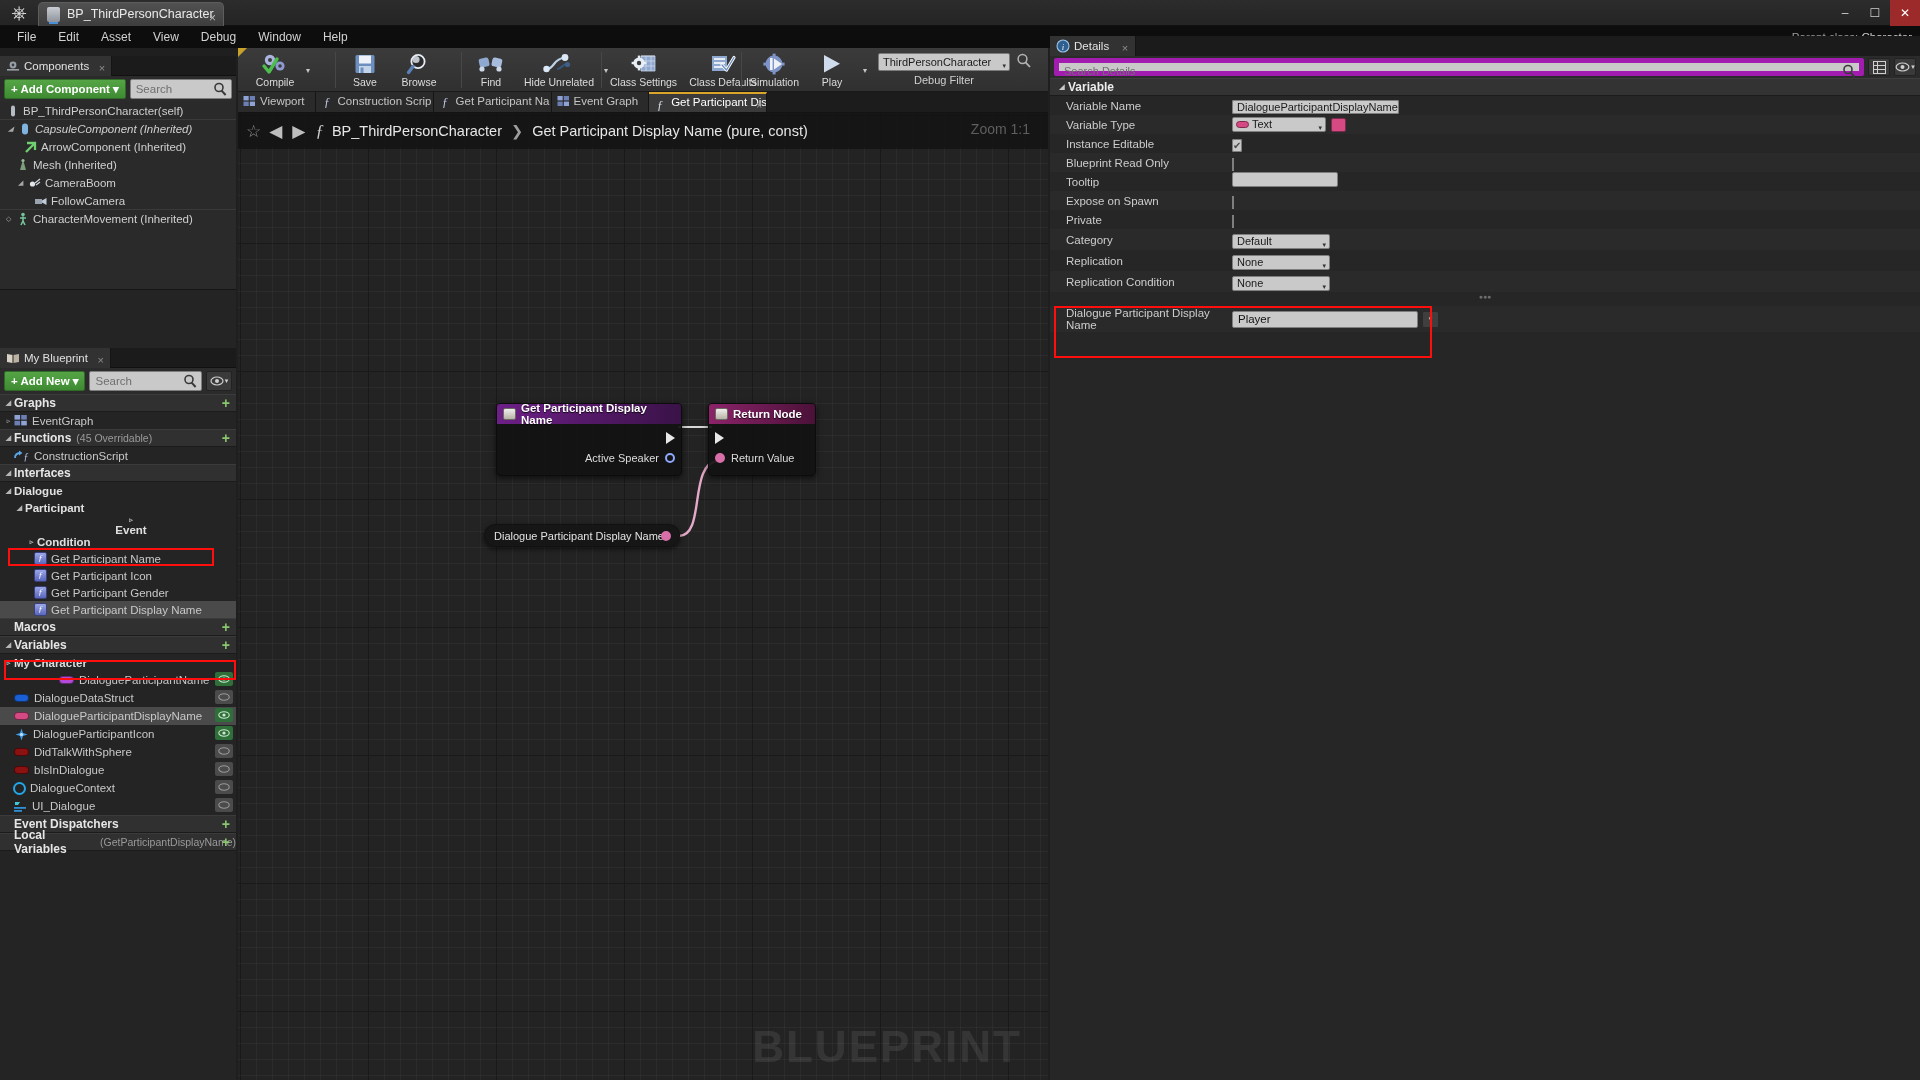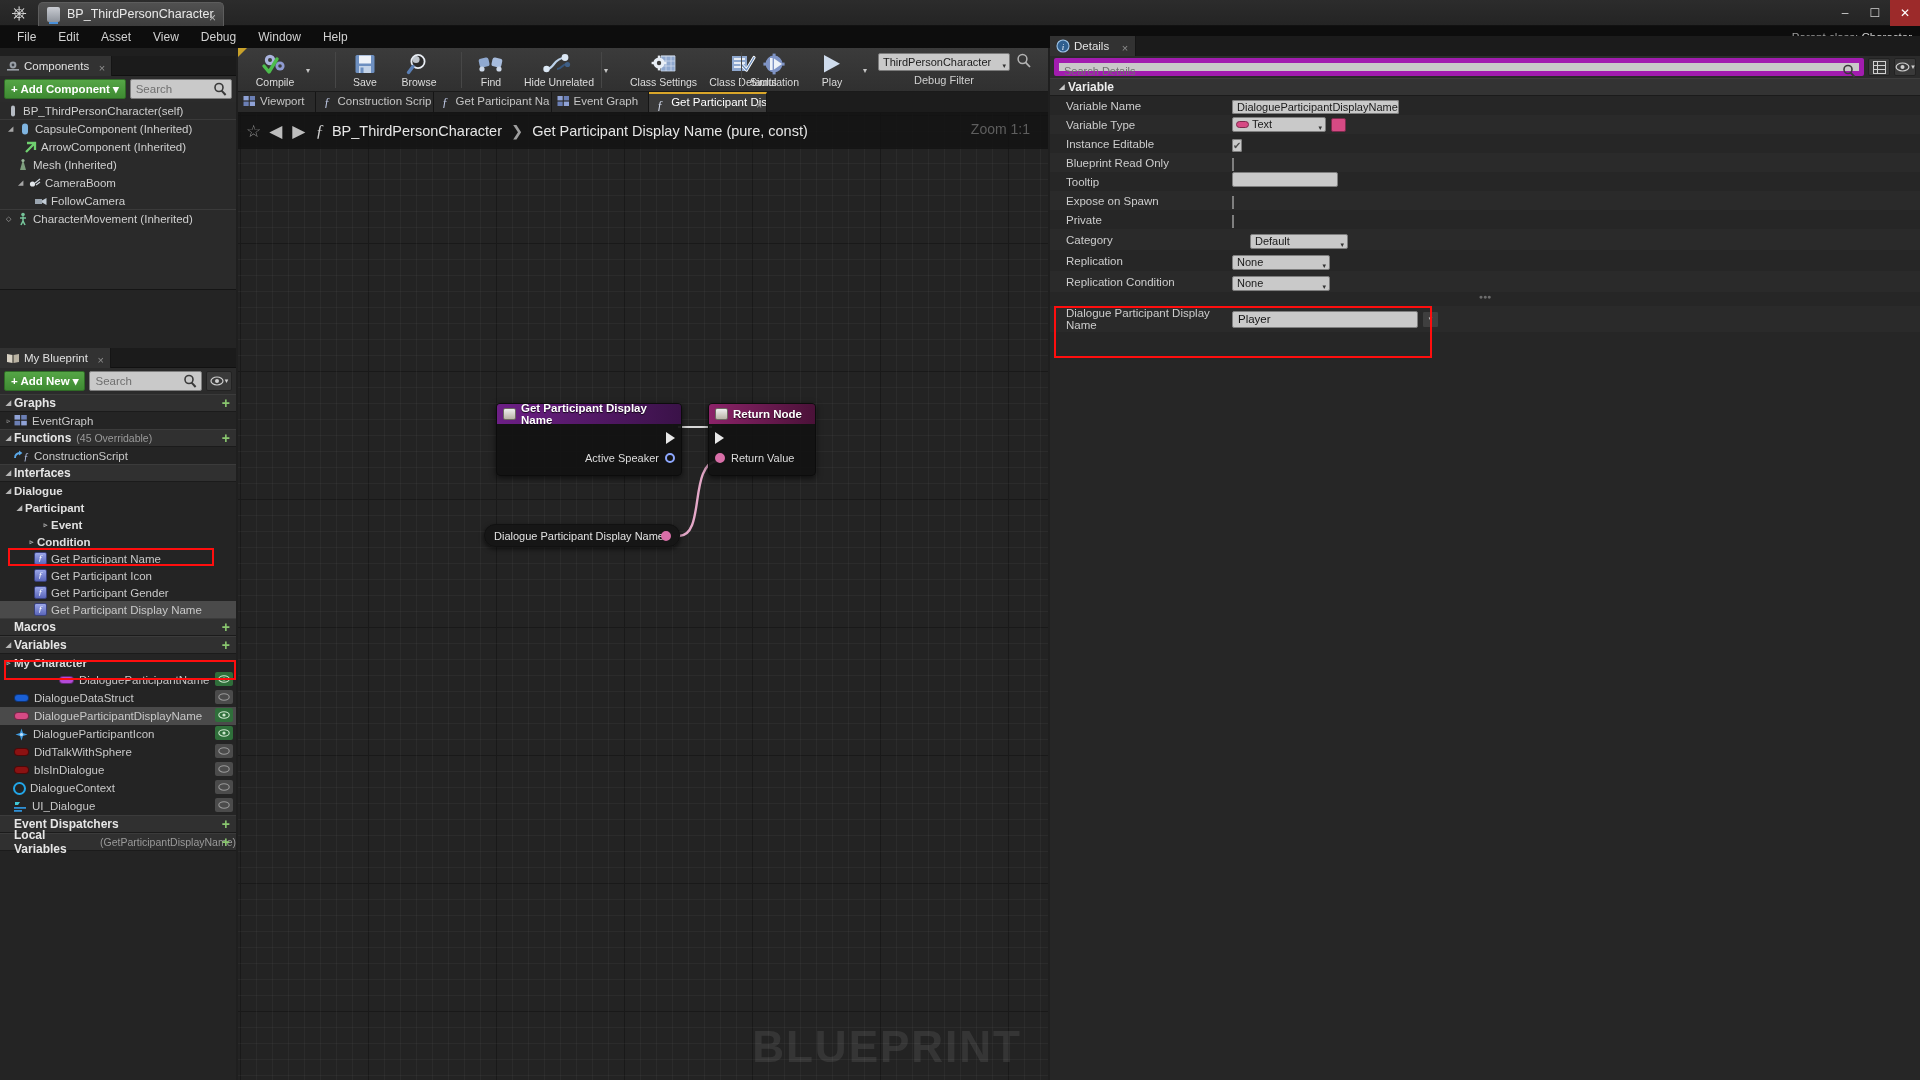--- a/index.html
+++ b/index.html
@@ -307,21 +307,21 @@
     <div class="complist">
       <div class="crow sep" style="padding-left:6px;">
         <span class="cicon">
           <svg width="14" height="14" viewBox="0 0 14 14">
               <rect x="5" y="1.5" width="4" height="11" rx="2" fill="#b6bcc4"></rect>
             </svg>
         </span>
         <span>BP_ThirdPersonCharacter(self)</span>
       </div>
 
-      <div class="crow" style="padding-left:8px;">
+      <div class="crow" style="padding-left:8px;font-style:italic;">
         <span class="arw">◢</span>
         <span class="cicon">
           <svg width="14" height="14" viewBox="0 0 14 14">
               <rect x="4" y="1.5" width="6" height="11" rx="3" fill="#7fb4e0"></rect>
             </svg>
         </span>
         <span>CapsuleComponent (Inherited)</span>
       </div>
 
       <div class="crow" style="padding-left:24px;">
@@ -455,21 +455,21 @@
       </div>
 
       <div class="treerow" style="padding-left:3px;font-weight:bold;color:#e0e0e0;">
         <span class="tri">◢</span>
         <span>Dialogue</span>
       </div>
       <div class="treerow" style="padding-left:14px;font-weight:bold;color:#e0e0e0;">
         <span class="tri">◢</span>
         <span>Participant</span>
       </div>
-      <div class="treerow" style="padding-left:40px;font-weight:bold;color:#e0e0e0;">
+      <div class="treerow" style="padding-left:26px;font-weight:bold;color:#e0e0e0;flex-direction:column;">
         <span class="tri">▹</span>
         <span>Event</span>
       </div>
       <div class="treerow" style="padding-left:26px;font-weight:bold;color:#e0e0e0;">
         <span class="tri">▹</span>
         <span>Condition</span>
       </div>
       <div class="treerow" style="padding-left:34px;">
         <span class="fico">ƒ</span>
         <span>Get Participant Name</span>
@@ -672,21 +672,21 @@
             <circle cx="23" cy="4.5" r="3.4" fill="#dce8f5"></circle>
             <circle cx="25.5" cy="11.5" r="2.6" fill="#3f5f86"></circle>
           </svg>
         </span>
         <span class="lb">Hide Unrelated</span>
       </div>
       <span class="caret">▾</span>
     </div>
     <div class="tbsep" style="position:absolute;left:360px;top:0;"></div>
 
-    <div class="tbgroup" style="left:386px;">
+    <div class="tbgroup" style="left:366px;">
       <div class="tbbtn">
         <span class="gl">
           <svg width="28" height="22" viewBox="0 0 28 22">
             <path d="M11 3 L25 3 L25 18 L11 18 Z" fill="#8fa8cf" stroke="#c6d4e6" stroke-width="0.8"></path>
             <path d="M11 3 L25 3 M11 8 L25 8 M11 13 L25 13 M16 3 L16 18 M21 3 L21 18" stroke="#d6e0ee" stroke-width="0.7"></path>
             <circle cx="9" cy="10" r="5.6" fill="#e8eef6"></circle>
               <circle cx="9" cy="10" r="2.2" fill="#3b3b3b"></circle>
             <g fill="#e8eef6">
                 <rect x="7.8" y="2.6" width="2.4" height="3.4"></rect>
                 <rect x="7.8" y="14" width="2.4" height="3.4"></rect>
@@ -960,21 +960,21 @@
       </span>
     </div>
 
     <div class="prop">
       <span class="lbl">Private</span>
       <span class="val">
         <span class="cbox unchecked"></span>
       </span>
     </div>
 
-    <div class="prop alt" style="height:21px;gap:18px;">
+    <div class="prop alt" style="height:21px;">
       <span class="lbl">Category</span>
       <span class="val">
         <span class="selfield" style="display:inline-block;">
           <span>Default</span>
           <span class="cv">▾</span>
         </span>
       </span>
     </div>
 
     <div class="prop" style="height:21px;">

